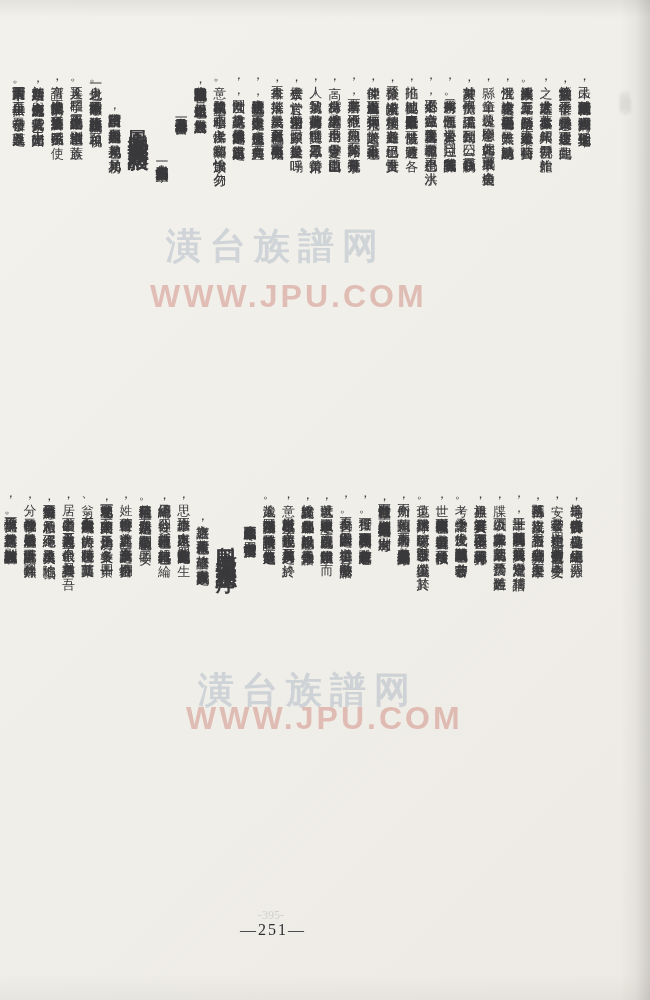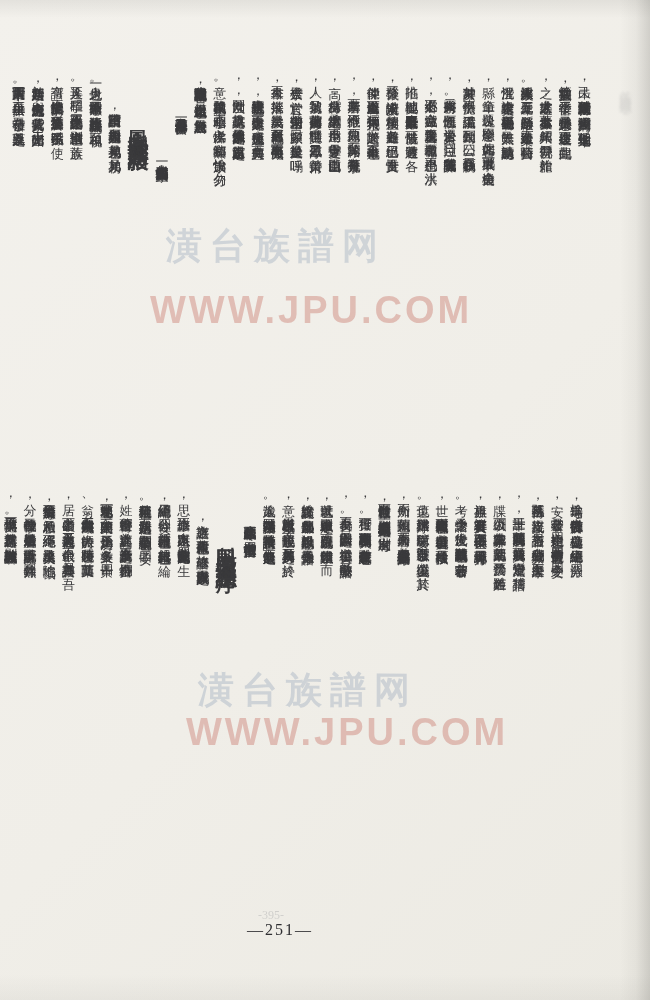--- a/index.html
+++ b/index.html
@@ -25,27 +25,27 @@
     line-height:19.2px;
     font-size:13px;
     letter-spacing:.3px;
     overflow:hidden;
   }
   .col.title-col{line-height:28px;}
   .title-main{font-size:21px;letter-spacing:3px;font-weight:bold;}
   .title-sub{font-size:9.5px;letter-spacing:.5px;}
   .watermark{position:absolute;pointer-events:none;white-space:nowrap;font-weight:bold;}
   .wm-cjk{font-size:36px;letter-spacing:8px;color:rgba(128,148,176,.30);filter:blur(.4px);}
-  .wm-latin{font-size:38px;letter-spacing:3px;color:rgba(186,72,58,.30);filter:blur(.4px);font-family:"Liberation Sans",sans-serif;margin-top:11px;}
+  .wm-latin{font-size:32px;letter-spacing:3px;color:rgba(186,72,58,.30);filter:blur(.4px);font-family:"Liberation Sans",sans-serif;}
   .ghost-col{
     position:absolute;writing-mode:vertical-rl;text-orientation:upright;
     font-size:13px;letter-spacing:2px;color:#6b6d72;opacity:.14;filter:blur(1.2px);
   }
   .page-number{
-    position:absolute;left:247px;top:921px;
+    position:absolute;left:240px;top:921px;
     font-size:16px;letter-spacing:2px;color:#2e2e31;
   }
   .ghost-number{
     position:absolute;left:258px;top:908px;
     font-size:12px;color:#8a8c90;opacity:.30;filter:blur(.6px);
   }
 </style>
 </head>
 <body>
 

